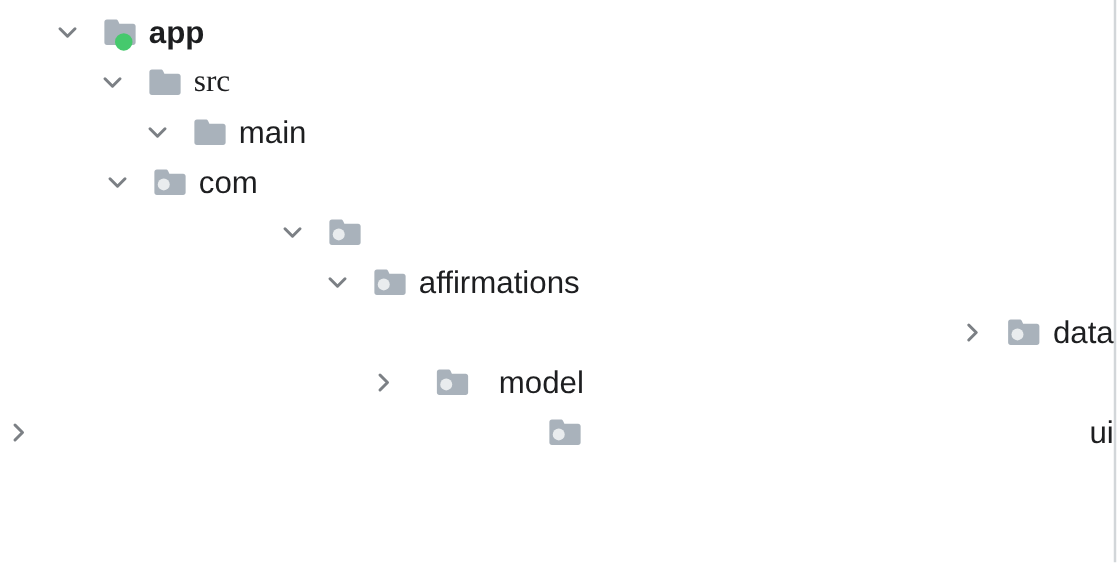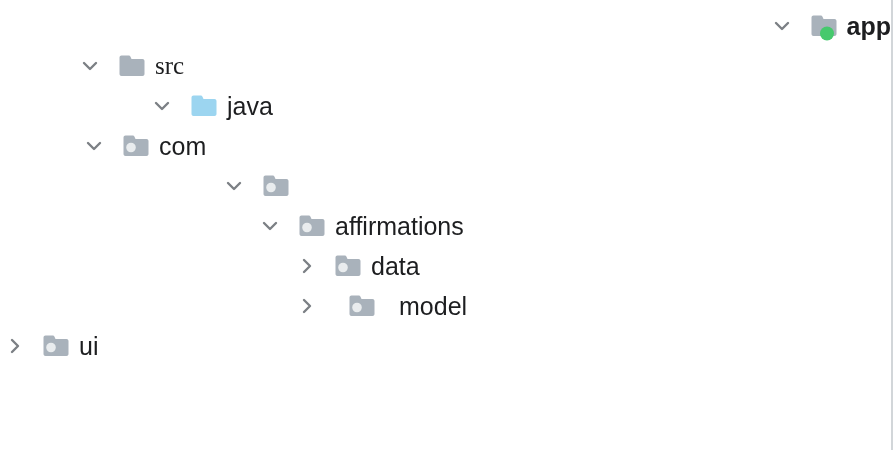--- a/index.html
+++ b/index.html
@@ -58,21 +58,21 @@
   }
   .label {
     margin-left: 9px;
   }
 </style>
 </head>
 <body>
 
 <div class="panel">
   <div class="tree" id="tree">
-      <div class="row bold" style=" justify-content: flex-end;">
+      <div class="row bold" style="padding-left: 40px;">
         <span class="chev">
           <svg width="22" height="22" viewBox="0 0 22 22">
             <polyline points="5,8 11,14 17,8" fill="none" stroke="#7c8085" stroke-width="2.4" stroke-linecap="round" stroke-linejoin="round"></polyline>
           </svg>
         </span>
         <span class="icon">
           <svg width="28" height="30" viewBox="0 0 28 30">
             <path d="M1.5 6.5 C1.5 5.4 2.4 4.5 3.5 4.5 L10.6 4.5 C11.4 4.5 12.1 4.9 12.4 5.6 L13.5 8 L24.5 8 C25.6 8 26.5 8.9 26.5 10 L26.5 23 C26.5 24.1 25.6 25 24.5 25 L3.5 25 C2.4 25 1.5 24.1 1.5 23 Z" fill="#a9b2bb"></path>
             <circle cx="17" cy="22.5" r="7" fill="#46c96d"></circle>
           </svg>
@@ -85,32 +85,32 @@
             <polyline points="5,8 11,14 17,8" fill="none" stroke="#7c8085" stroke-width="2.4" stroke-linecap="round" stroke-linejoin="round"></polyline>
           </svg>
         </span>
         <span class="icon">
           <svg width="28" height="30" viewBox="0 0 28 30">
             <path d="M1.5 6.5 C1.5 5.4 2.4 4.5 3.5 4.5 L10.6 4.5 C11.4 4.5 12.1 4.9 12.4 5.6 L13.5 8 L24.5 8 C25.6 8 26.5 8.9 26.5 10 L26.5 23 C26.5 24.1 25.6 25 24.5 25 L3.5 25 C2.4 25 1.5 24.1 1.5 23 Z" fill="#a9b2bb"></path>
           </svg>
         </span>
         <span class="label">src</span>
       </div>
-      <div class="row" style="padding-left: 148px;">
+      <div class="row" style="padding-left: 112px;">
         <span class="chev">
           <svg width="22" height="22" viewBox="0 0 22 22">
             <polyline points="5,8 11,14 17,8" fill="none" stroke="#7c8085" stroke-width="2.4" stroke-linecap="round" stroke-linejoin="round"></polyline>
           </svg>
         </span>
         <span class="icon">
           <svg width="28" height="30" viewBox="0 0 28 30">
-            <path d="M1.5 6.5 C1.5 5.4 2.4 4.5 3.5 4.5 L10.6 4.5 C11.4 4.5 12.1 4.9 12.4 5.6 L13.5 8 L24.5 8 C25.6 8 26.5 8.9 26.5 10 L26.5 23 C26.5 24.1 25.6 25 24.5 25 L3.5 25 C2.4 25 1.5 24.1 1.5 23 Z" fill="#9cd5f0"></path>
+            <path d="M1.5 6.5 C1.5 5.4 2.4 4.5 3.5 4.5 L10.6 4.5 C11.4 4.5 12.1 4.9 12.4 5.6 L13.5 8 L24.5 8 C25.6 8 26.5 8.9 26.5 10 L26.5 23 C26.5 24.1 25.6 25 24.5 25 L3.5 25 C2.4 25 1.5 24.1 1.5 23 Z" fill="#a9b2bb"></path>
           </svg>
         </span>
-        <span class="label">java</span>
+        <span class="label">main</span>
       </div>
       <div class="row" style="padding-left: 80px;">
         <span class="chev">
           <svg width="22" height="22" viewBox="0 0 22 22">
             <polyline points="5,8 11,14 17,8" fill="none" stroke="#7c8085" stroke-width="2.4" stroke-linecap="round" stroke-linejoin="round"></polyline>
           </svg>
         </span>
         <span class="icon">
           <svg width="28" height="30" viewBox="0 0 28 30">
             <path d="M1.5 6.5 C1.5 5.4 2.4 4.5 3.5 4.5 L10.6 4.5 C11.4 4.5 12.1 4.9 12.4 5.6 L13.5 8 L24.5 8 C25.6 8 26.5 8.9 26.5 10 L26.5 23 C26.5 24.1 25.6 25 24.5 25 L3.5 25 C2.4 25 1.5 24.1 1.5 23 Z" fill="#a9b2bb"></path>
@@ -139,21 +139,21 @@
           </svg>
         </span>
         <span class="icon">
           <svg width="28" height="30" viewBox="0 0 28 30">
             <path d="M1.5 6.5 C1.5 5.4 2.4 4.5 3.5 4.5 L10.6 4.5 C11.4 4.5 12.1 4.9 12.4 5.6 L13.5 8 L24.5 8 C25.6 8 26.5 8.9 26.5 10 L26.5 23 C26.5 24.1 25.6 25 24.5 25 L3.5 25 C2.4 25 1.5 24.1 1.5 23 Z" fill="#a9b2bb"></path>
             <circle cx="9" cy="16.5" r="4.8" fill="#e9ecee"></circle>
           </svg>
         </span>
         <span class="label">affirmations</span>
       </div>
-      <div class="row" style="padding-left: 292px;">
+      <div class="row" style="padding-left: 292px; justify-content: flex-end;">
         <span class="chev">
           <svg width="22" height="22" viewBox="0 0 22 22">
             <polyline points="9,5 15,11 9,17" fill="none" stroke="#7c8085" stroke-width="2.4" stroke-linecap="round" stroke-linejoin="round"></polyline>
           </svg>
         </span>
         <span class="icon">
           <svg width="28" height="30" viewBox="0 0 28 30">
             <path d="M1.5 6.5 C1.5 5.4 2.4 4.5 3.5 4.5 L10.6 4.5 C11.4 4.5 12.1 4.9 12.4 5.6 L13.5 8 L24.5 8 C25.6 8 26.5 8.9 26.5 10 L26.5 23 C26.5 24.1 25.6 25 24.5 25 L3.5 25 C2.4 25 1.5 24.1 1.5 23 Z" fill="#a9b2bb"></path>
             <circle cx="9" cy="16.5" r="4.8" fill="#e9ecee"></circle>
           </svg>
@@ -167,21 +167,21 @@
           </svg>
         </span>
         <span class="icon">
           <svg width="28" height="30" viewBox="0 0 28 30">
             <path d="M1.5 6.5 C1.5 5.4 2.4 4.5 3.5 4.5 L10.6 4.5 C11.4 4.5 12.1 4.9 12.4 5.6 L13.5 8 L24.5 8 C25.6 8 26.5 8.9 26.5 10 L26.5 23 C26.5 24.1 25.6 25 24.5 25 L3.5 25 C2.4 25 1.5 24.1 1.5 23 Z" fill="#a9b2bb"></path>
             <circle cx="9" cy="16.5" r="4.8" fill="#e9ecee"></circle>
           </svg>
         </span>
         <span class="label">model</span>
       </div>
-      <div class="row" style="">
+      <div class="row" style=" justify-content: space-between;">
         <span class="chev">
           <svg width="22" height="22" viewBox="0 0 22 22">
             <polyline points="9,5 15,11 9,17" fill="none" stroke="#7c8085" stroke-width="2.4" stroke-linecap="round" stroke-linejoin="round"></polyline>
           </svg>
         </span>
         <span class="icon">
           <svg width="28" height="30" viewBox="0 0 28 30">
             <path d="M1.5 6.5 C1.5 5.4 2.4 4.5 3.5 4.5 L10.6 4.5 C11.4 4.5 12.1 4.9 12.4 5.6 L13.5 8 L24.5 8 C25.6 8 26.5 8.9 26.5 10 L26.5 23 C26.5 24.1 25.6 25 24.5 25 L3.5 25 C2.4 25 1.5 24.1 1.5 23 Z" fill="#a9b2bb"></path>
             <circle cx="9" cy="16.5" r="4.8" fill="#e9ecee"></circle>
           </svg>

